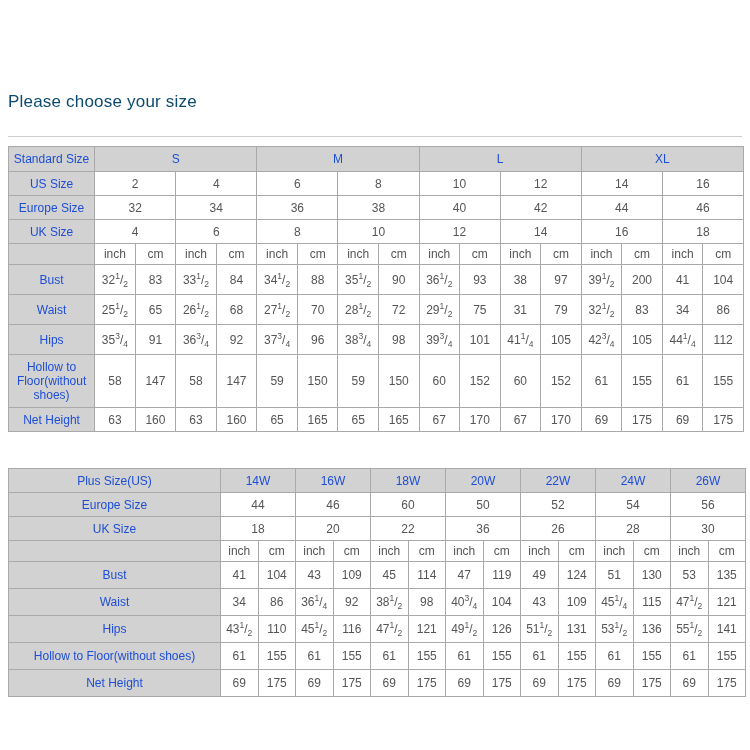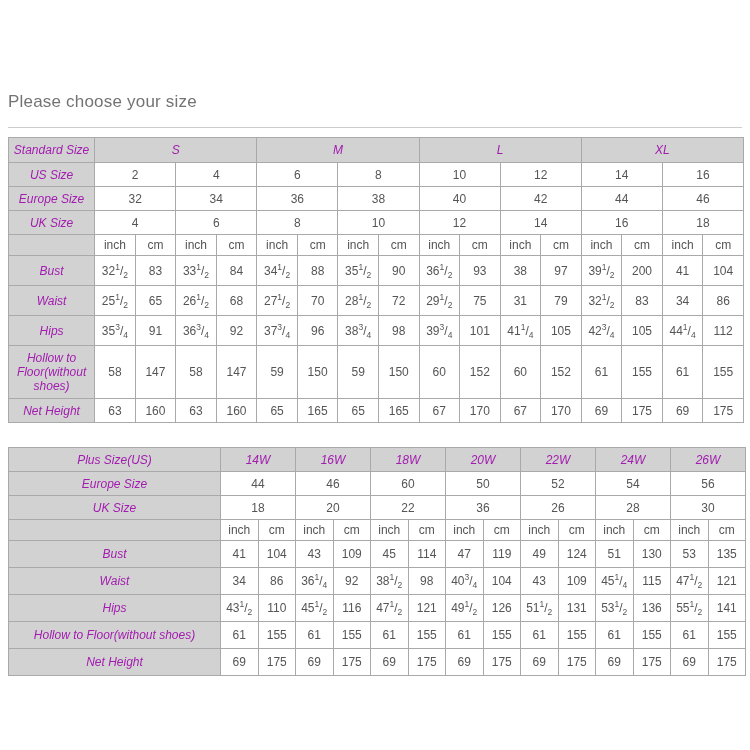--- a/index.html
+++ b/index.html
@@ -8,24 +8,24 @@
     background: #ffffff;
     width: 750px;
     height: 750px;
     overflow: hidden;
     font-family: "Liberation Sans", "DejaVu Sans", sans-serif;
   }
   .content {
     padding: 92px 8px 0 8px;
   }
   .page-title {
-    margin: 0 0 15px 0;
+    margin: 0 0 24px 0;
     font-size: 17px;
     font-weight: 400;
-    color: #737373;
+    color: #0c4a6e;
     letter-spacing: 0.2px;
   }
   .divider {
     border: none;
     border-top: 1px solid #cccccc;
     margin: 0 0 9px 0;
   }
   table.size-table {
     border-collapse: collapse;
     table-layout: fixed;
@@ -35,28 +35,27 @@
   }
   table.size-table td {
     border: 1px solid #a9a9a9;
     text-align: center;
     vertical-align: middle;
     padding: 1px 2px;
     overflow: hidden;
   }
   td.hd {
     background: #d2d2d2;
-    color: #a21caf;
-    font-style: italic;
+    color: #1d4ed8;
   }
   td.val {
     background: #ffffff;
   }
   .plus-table-wrap {
-    margin-top: 24px;
+    margin-top: 36px;
   }
   
   tr.r-group td { height: 22px; }
   tr.r-size  td { height: 21px; }
   tr.r-unit  td { height: 18px; }
   tr.r-meas  td { height: 27px; }
   tr.r-tall  td { height: 50px; }
   tr.r-net   td { height: 21px; }
   
   tr.r-size2 td { height: 21px; }

